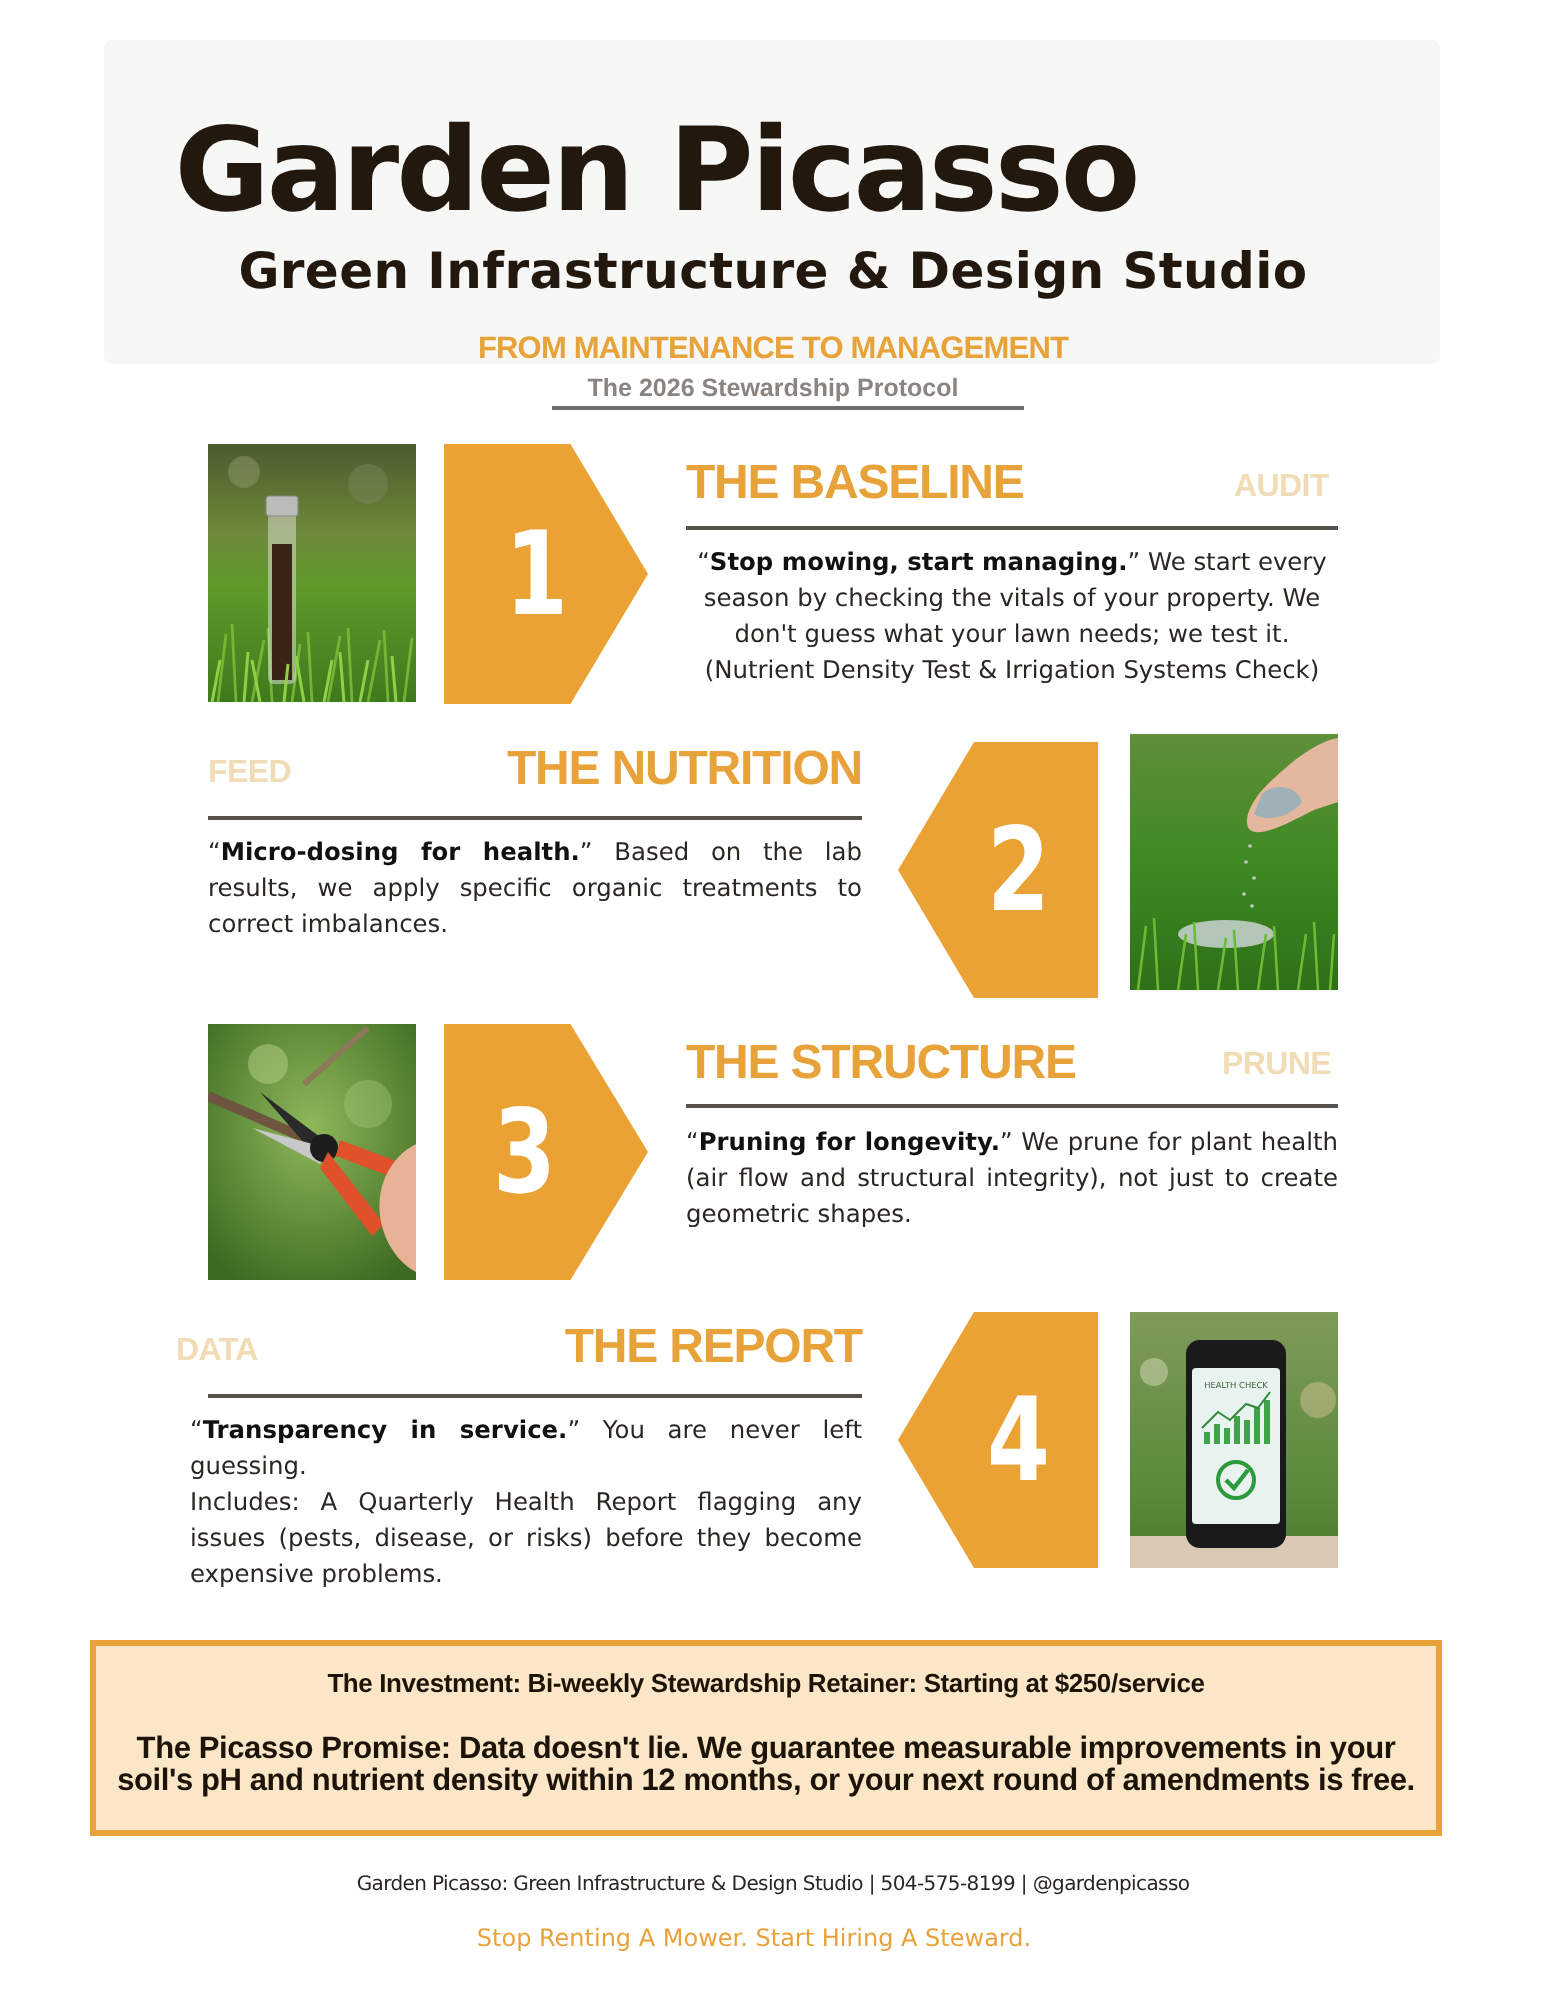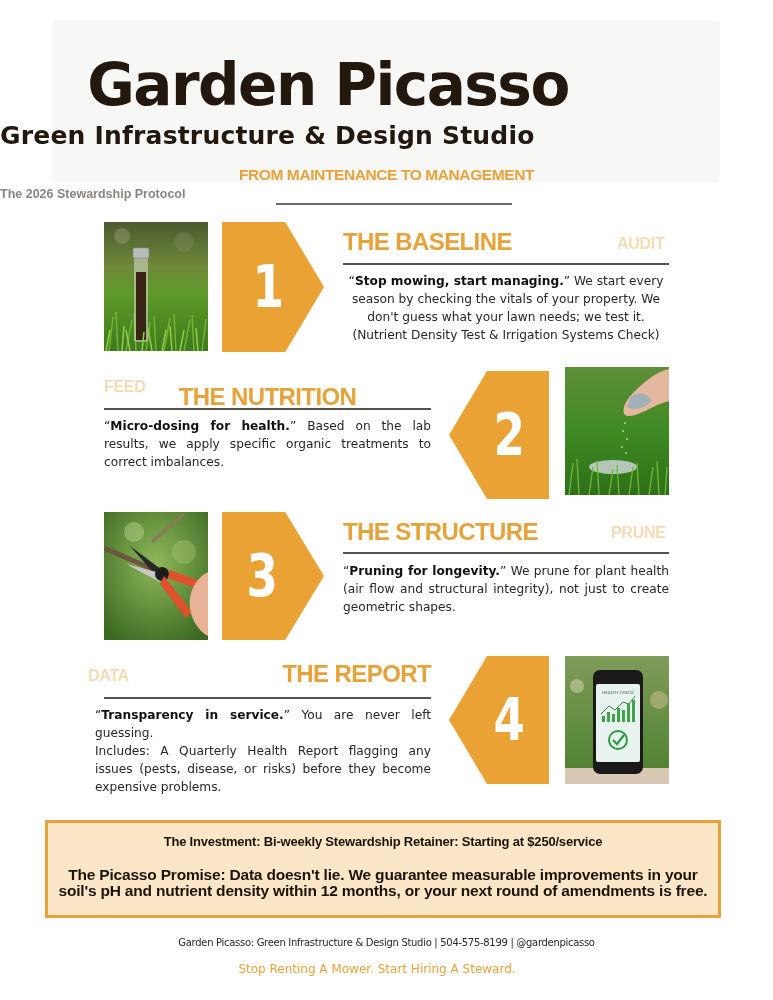--- a/index.html
+++ b/index.html
@@ -1,23 +1,23 @@
 <!DOCTYPE html>
 <html><head>
 <meta charset="utf-8">
 <style>
   * { box-sizing: border-box; margin: 0; padding: 0; }
   html, body { width: 773px; height: 1000px; background: #ffffff; overflow: hidden; }
   body { position: relative; font-family: "Liberation Sans", sans-serif; color: #1f1a14; }
 
   .hero { position: absolute; left: 52px; top: 20px; width: 668px; height: 162px; background: #f7f7f6; border-radius: 4px; }
   .brand-title { position: absolute; left: 0; top: 52px; width: 656px; text-align: center; font-family: "DejaVu Sans", sans-serif; font-weight: bold; font-size: 58px; letter-spacing: -1.5px; color: #22180e; line-height: 66px; }
-  .brand-sub { position: absolute; left: 0; top: 120px; width: 773px; font-family: "DejaVu Sans", sans-serif; font-weight: bold; font-size: 25px; color: #22180e; letter-spacing: 0.2px; line-height: 32px; }
+  .brand-sub { position: absolute; left: 0; top: 120px; width: 773px; text-align: center; font-family: "DejaVu Sans", sans-serif; font-weight: bold; font-size: 25px; color: #22180e; letter-spacing: 0.2px; line-height: 32px; }
   .tagline { position: absolute; left: 0; top: 166px; width: 773px; text-align: center; font-family: "Liberation Sans", sans-serif; font-weight: bold; font-size: 15.5px; color: #e8a23a; letter-spacing: -0.4px; line-height: 18px; }
-  .protocol { position: absolute; left: 0; top: 186px; width: 773px; text-align: left; font-family: "Liberation Sans", sans-serif; font-weight: bold; font-size: 12.5px; color: #8a8580; line-height: 16px; }
+  .protocol { position: absolute; left: 0; top: 186px; width: 773px; text-align: center; font-family: "Liberation Sans", sans-serif; font-weight: bold; font-size: 12.5px; color: #8a8580; line-height: 16px; }
   .protocol-rule { position: absolute; left: 276px; top: 203px; width: 236px; height: 1.5px; background: #6f6c69; }
 
   .photo { position: absolute; overflow: hidden; }
   .chev { position: absolute; background: #eaa235; display: flex; align-items: center; color: #ffffff; font-family: "DejaVu Sans", sans-serif; font-weight: bold; }
   .chev-right { clip-path: polygon(0 0, 62% 0, 100% 50%, 62% 100%, 0 100%); }
   .chev-left { clip-path: polygon(38% 0, 100% 0, 100% 100%, 38% 100%, 0 50%); }
   .chev .num { font-size: 58px; line-height: 1; transform: scaleX(0.78); display: inline-block; }
 
   .sec-title { position: absolute; font-family: "Liberation Sans", sans-serif; font-weight: bold; font-size: 24px; color: #e8a23a; letter-spacing: -0.6px; line-height: 28px; }
   .sec-tag { position: absolute; font-family: "Liberation Sans", sans-serif; font-weight: bold; font-size: 16px; color: #f1dcb6; letter-spacing: -0.3px; line-height: 20px; }
@@ -70,21 +70,21 @@
 </div>
 <div class="chev chev-right" style="left:222px;top:222px;width:102px;height:130px;">
   <span style="margin-left:26px;" class="num">1</span>
 </div>
 <div class="sec-title" style="left:343px;top:228px;">THE BASELINE</div>
 <div class="sec-tag" style="left:617px;top:234px;">AUDIT</div>
 <div class="sec-rule" style="left:343px;top:263px;width:326px;"></div>
 <div class="sec-body center" style="left:340px;top:272px;width:332px;">“<b>Stop mowing, start managing.</b>”<span> We start every season by checking the vitals of your property. We don't guess what your lawn needs; we test it. (Nutrient Density Test &amp; Irrigation Systems Check)</span></div>
 
 <div class="sec-tag" style="left:104px;top:377px;">FEED</div>
-<div class="sec-title" style="left:104px;top:371px;width:327px;text-align:center;margin-top:12px;">THE NUTRITION</div>
+<div class="sec-title" style="left:104px;top:371px;width:327px;text-align:right;">THE NUTRITION</div>
 <div class="sec-rule" style="left:104px;top:408px;width:327px;"></div>
 <div class="sec-body justify" style="left:104px;top:417px;width:327px;">“<b>Micro-dosing for health.</b>”<span> Based on the lab results, we apply specific organic treatments to correct imbalances.</span></div>
 <div class="chev chev-left" style="left:449px;top:371px;width:100px;height:128px;justify-content:flex-end;">
   <span style="margin-right:20px;" class="num">2</span>
 </div>
 <div class="photo" style="left:565px;top:367px;width:104px;height:128px;">
   <svg width="104" height="128" viewBox="0 0 104 128">
     <defs>
       <linearGradient id="g2" x1="0" y1="0" x2="0" y2="1">
         <stop offset="0" stop-color="#5f8f3a"></stop>

